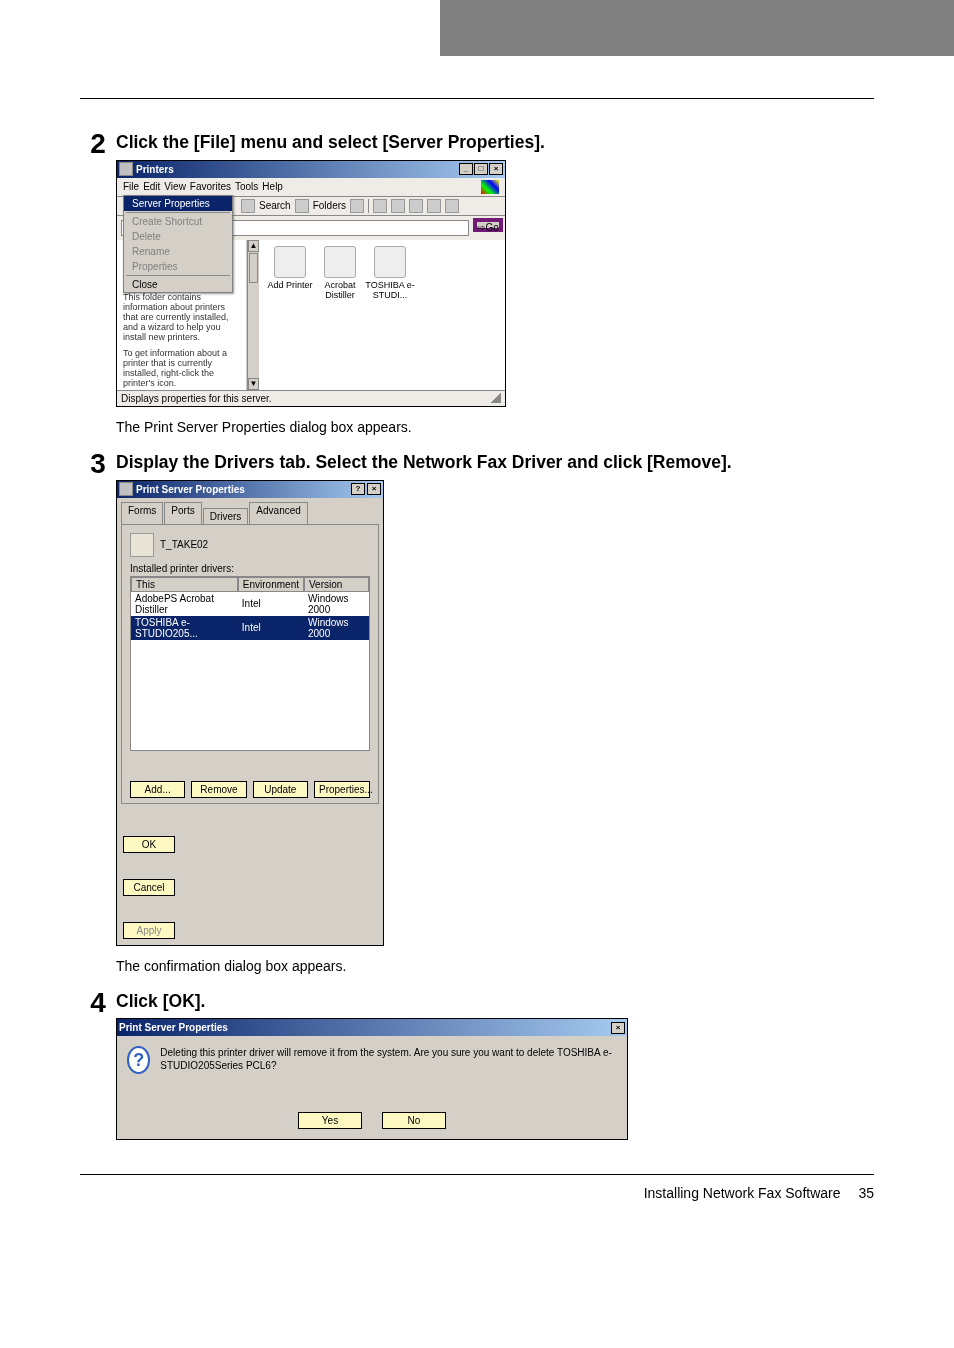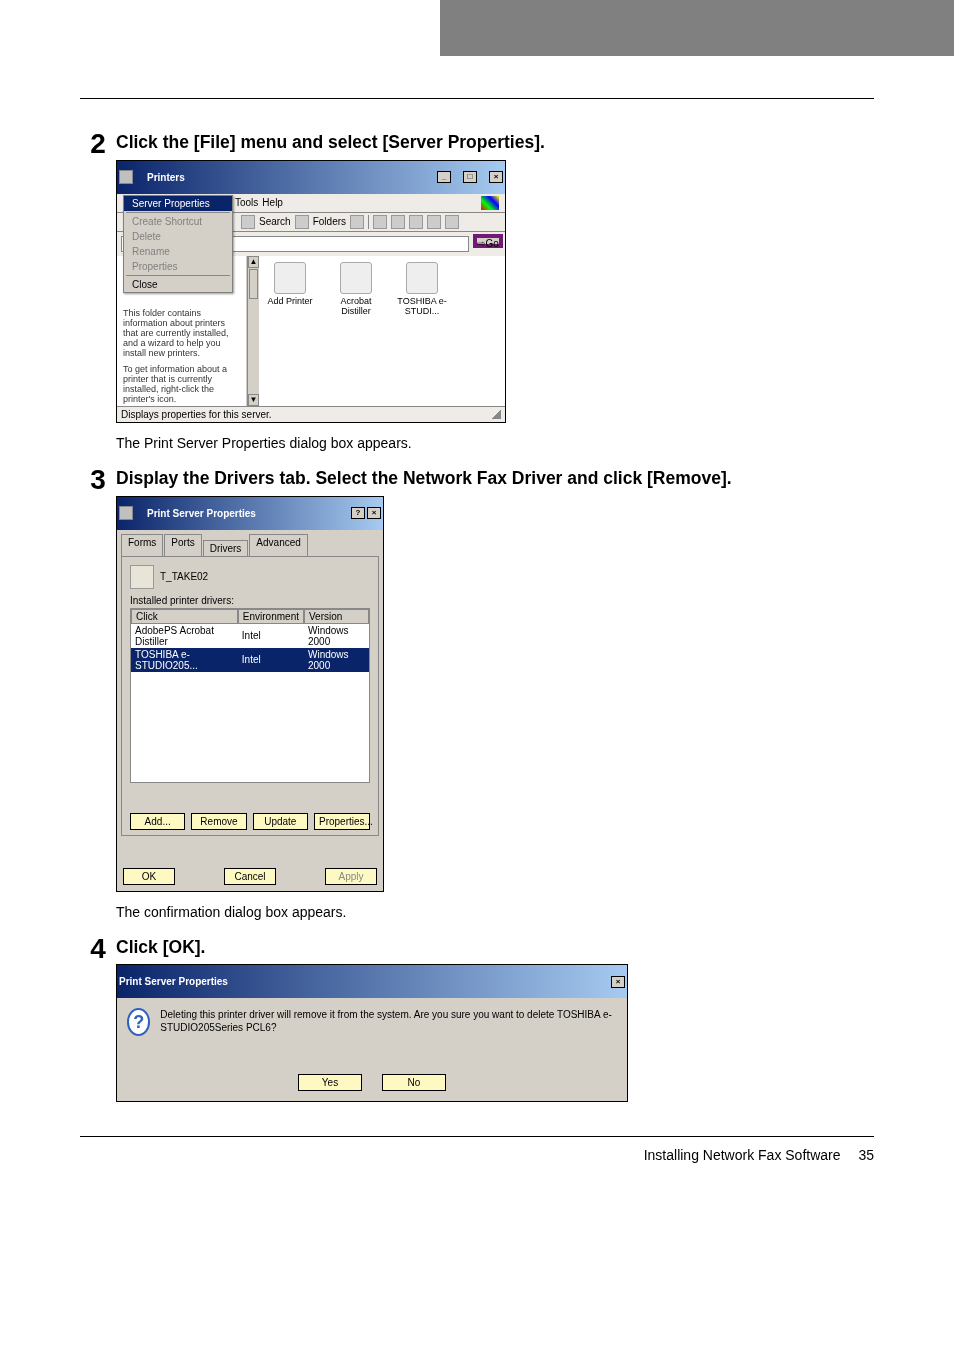--- a/index.html
+++ b/index.html
@@ -59,27 +59,26 @@
     border: 1px solid #000;
     width: 390px;
     font-family: "Tahoma", sans-serif;
     font-size: 10px;
     background: #efece7;
     position: relative;
   }
   .titlebar {
     background: linear-gradient(to right, #0a246a, #a6caf0);
     color: #fff;
-    height: 33px;
+    height: 17px;
     display: flex;
     align-items: center;
     padding: 0 2px;
     font-weight: bold;
     font-size: 10px;
-    gap: 11px;
   }
   .titlebar .icon { width: 14px; height: 14px; background:#c0c0c0; margin-right:3px; border:1px solid #888;}
   .titlebar .spacer { flex:1; }
   .win-btn {
     width: 14px; height: 12px; background: #d4d0c8; border: 1px solid #000;
     margin-left: 1px; font-size: 8px; line-height: 10px; text-align: center; color:#000;
   }
   .menubar {
     display: flex;
     gap: 4px;
@@ -112,21 +111,21 @@
     border-bottom: 1px solid #888;
     padding: 2px 4px;
     display:flex; gap:4px; align-items:center;
     font-size:10px;
   }
   .toolbar .tico { width:14px;height:14px;background:#ccc;border:1px solid #999; }
   .gobtn{width:30px;height:14px;background:#d4d0c8;border:4px solid #701a75;font-size:10px;}
   .addrbar{height:16px;background:#fff;border:1px solid #888;margin:2px;}
   .explorer-body{display:flex;height:150px;background:#fff;}
   .left-pane{width:130px;border-right:1px solid #ccc;padding:6px;font-size:9px;color:#333;overflow:hidden;}
-  .right-pane{flex:1;padding:6px;display:flex;gap:16px;align-items:flex-start;}
+  .right-pane{flex:1;padding:6px;display:flex;gap:0;align-items:flex-start;}
   .prn-item{width:50px;text-align:center;font-size:9px;}
   .prn-item .pic{width:32px;height:32px;margin:0 auto 2px;background:#eee;border:1px solid #aaa;border-radius:3px;}
   .statusbar{border-top:1px solid #888;padding:2px 4px;font-size:10px;display:flex;}
   .statusbar .grip{margin-left:auto;width:10px;height:10px;background:linear-gradient(135deg,transparent 50%,#888 50%);}
   .scroll-v{width:12px;background:#d4d0c8;border-left:1px solid #888;display:flex;flex-direction:column;}
   .scroll-v .arr{height:12px;border:1px solid #888;background:#d4d0c8;text-align:center;font-size:8px;line-height:10px;}
   .scroll-v .thumb{flex:0 0 30px;background:#d4d0c8;border:1px solid #888;margin:1px;}
   .scroll-v .track{flex:1;}
 
   
@@ -144,21 +143,21 @@
   .tab-body{border:1px solid #888;margin:0 4px 4px 4px;padding:8px;height:280px;background:#d4d0c8;}
   .srvicon{display:flex;align-items:center;gap:6px;}
   .srvicon .pic{width:24px;height:24px;background:#e8e4d8;border:1px solid #999;}
   .drv-label{margin:6px 0 2px 0;}
   .drv-table{width:100%;border:1px solid #888;background:#fff;height:150px;font-size:10px;}
   .drv-table th{background:#d4d0c8;border:1px solid #888;font-weight:normal;text-align:left;padding:1px 4px;}
   .drv-table td{padding:1px 4px;}
   .drv-table tr.selected td{background:#0a246a;color:#fff;}
   .btn-row{display:flex;gap:6px;margin-top:8px;}
   .btn{border:1px solid #000;background:#fef9c3;padding:2px 4px;font-size:10px;width:56px;text-align:center;margin-top:22px;}
-  .dlg-btns{display:flex;justify-content:space-between;gap:4px;padding:6px;}
+  .dlg-btns{display:flex;justify-content:space-between;gap:4px;padding:6px;flex-direction:column;}
   .dlg-btns .btn{width:52px;}
   .dlg-btns .btn.disabled{color:#888;}
   .help-close{margin-left:auto;display:flex;gap:1px;}
 
   
   .dlg3{width:512px;border:1px solid #000;background:#d4d0c8;font-family:Tahoma,sans-serif;font-size:10px;}
   .dlg3 .body{display:flex;padding:10px;gap:10px;align-items:flex-start;}
   .qicon{width:28px;height:28px;border-radius:50%;background:#fff;border:2px solid #3060c0;color:#3060c0;font-weight:bold;font-size:18px;text-align:center;line-height:24px;}
   .dlg3 .msg{font-size:10px;line-height:1.3;}
   .dlg3 .btns{display:flex;justify-content:center;gap:20px;padding:6px 0 10px 0;}
@@ -292,21 +291,21 @@
           </div>
           <div class="tab-body">
             <div class="srvicon">
               <div class="pic"></div>
               <span>T_TAKE02</span>
             </div>
             <div class="drv-label">Installed printer drivers:</div>
             <table class="drv-table" cellspacing="0">
               <thead>
                   <tr>
-                <th>Click</th>
+                <th>This</th>
                 <th>Environment</th>
                 <th>Version</th>
               </tr>
                 </thead>
               <tbody>
                 <tr>
                   <td>AdobePS Acrobat Distiller</td>
                   <td>Intel</td>
                   <td>Windows 2000</td>
                 </tr>

